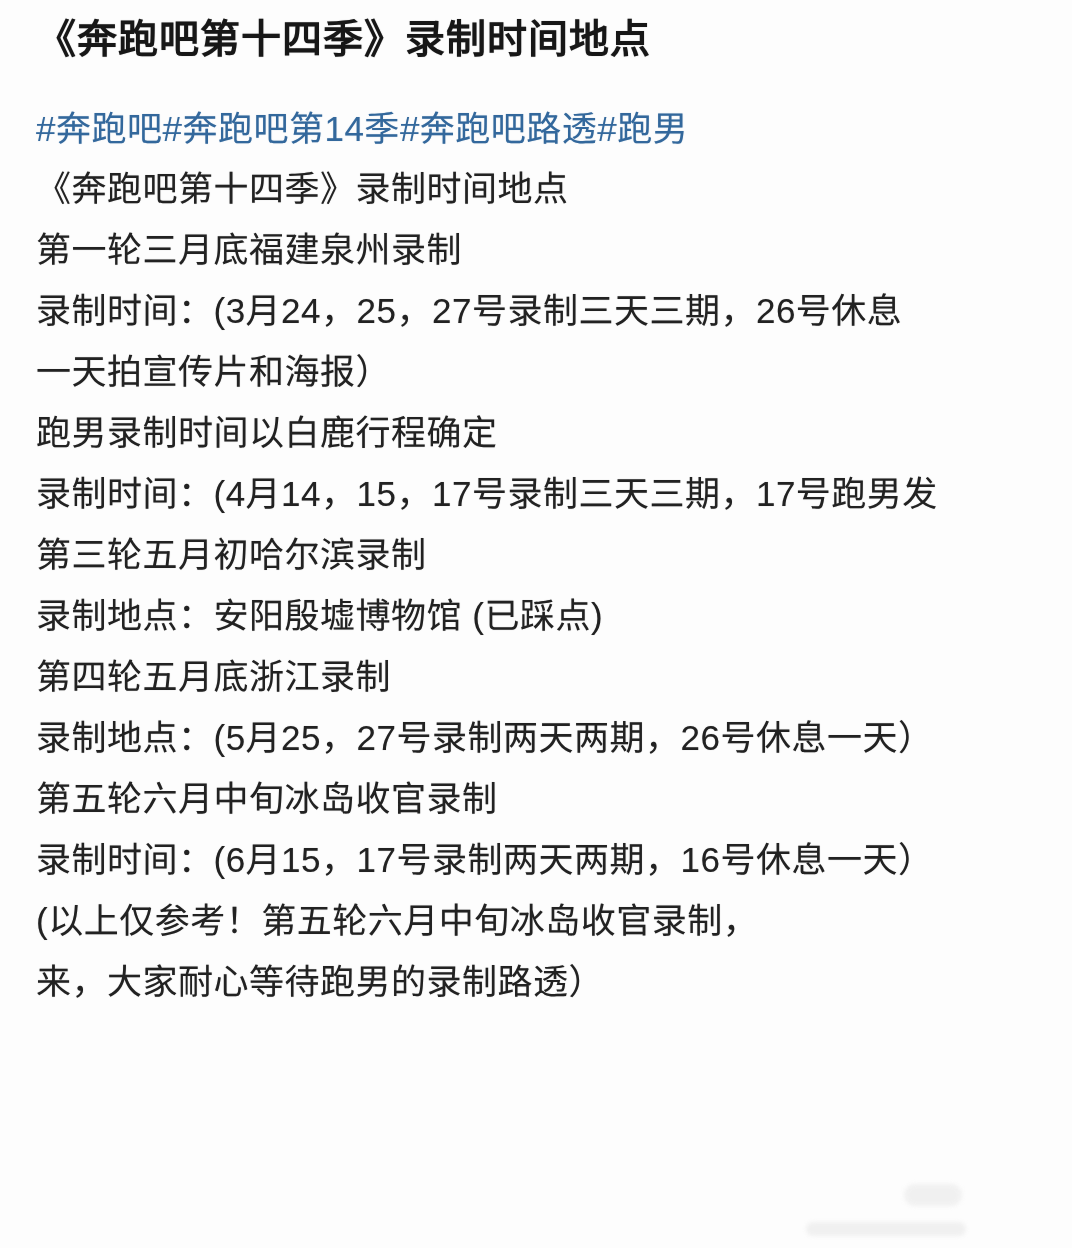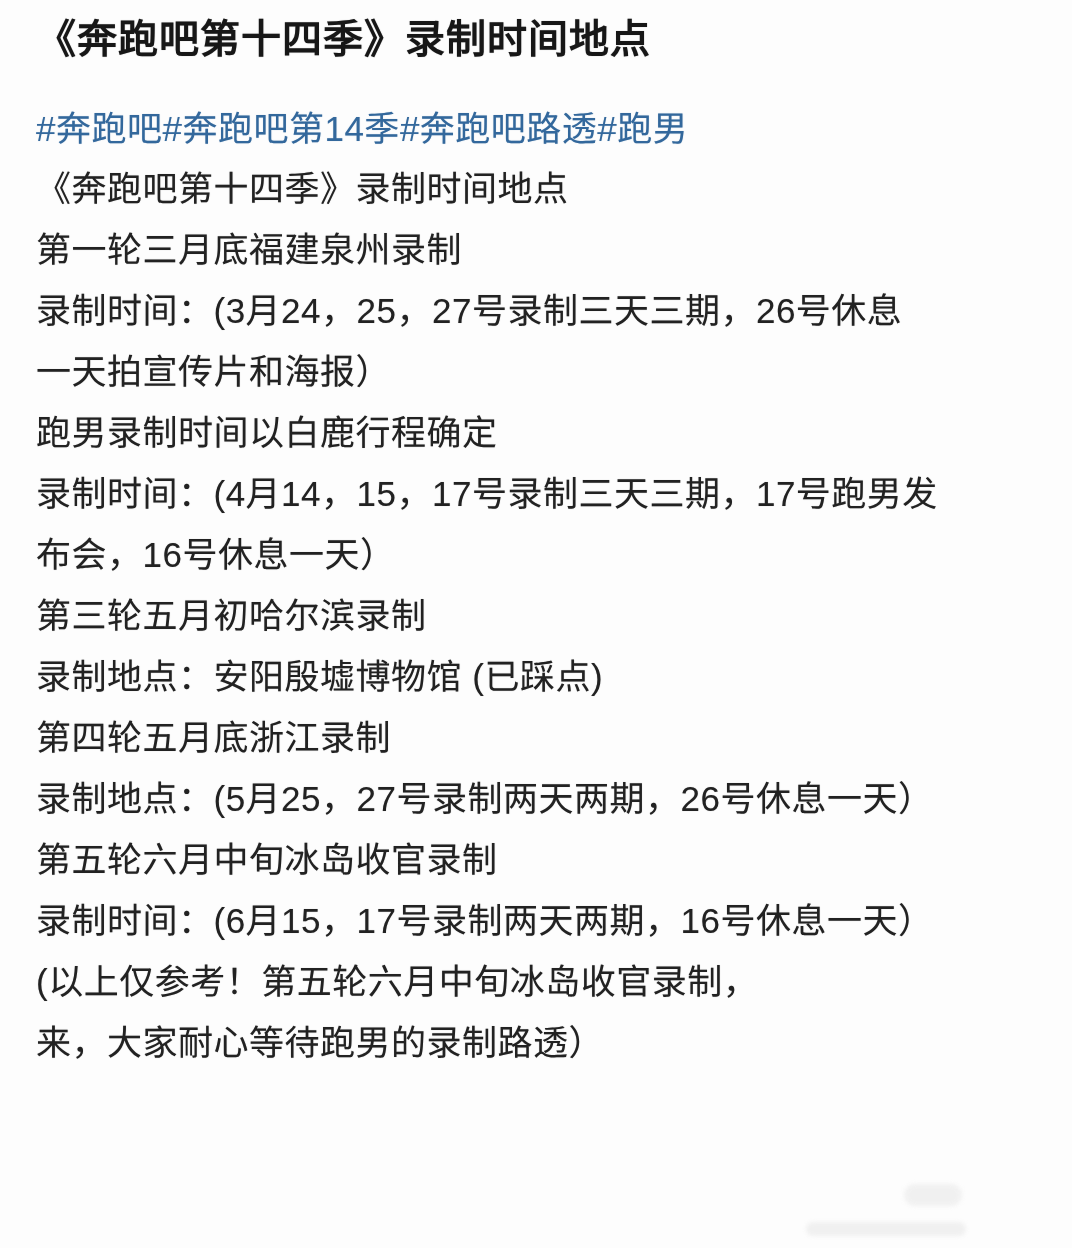--- a/index.html
+++ b/index.html
@@ -98,21 +98,20 @@
     <a class="tag">#奔跑吧</a><a class="tag">#奔跑吧第14季</a><a class="tag">#奔跑吧路透</a><a class="tag">#跑男</a>
   </div>
 
   <div class="body">
     <div class="line">《奔跑吧第十四季》录制时间地点</div>
     <div class="line">第一轮三月底福建泉州录制</div>
     <div class="line">录制时间：(3月24，25，27号录制三天三期，26号休息</div>
     <div class="line">一天拍宣传片和海报）</div>
     <div class="line">跑男录制时间以白鹿行程确定</div>
     <div class="line">录制时间：(4月14，15，17号录制三天三期，17号跑男发</div>
-    <div class="line">布会，16号休息一天）</div>
     <div class="line">第三轮五月初哈尔滨录制</div>
     <div class="line">录制地点：安阳殷墟博物馆 (已踩点)</div>
     <div class="line">第四轮五月底浙江录制</div>
     <div class="line">录制地点：(5月25，27号录制两天两期，26号休息一天）</div>
     <div class="line">第五轮六月中旬冰岛收官录制</div>
     <div class="line">录制时间：(6月15，17号录制两天两期，16号休息一天）</div>
     <div class="line">(以上仅参考！第五轮六月中旬冰岛收官录制，</div>
     <div class="line">来，大家耐心等待跑男的录制路透）</div>
   </div>
 

